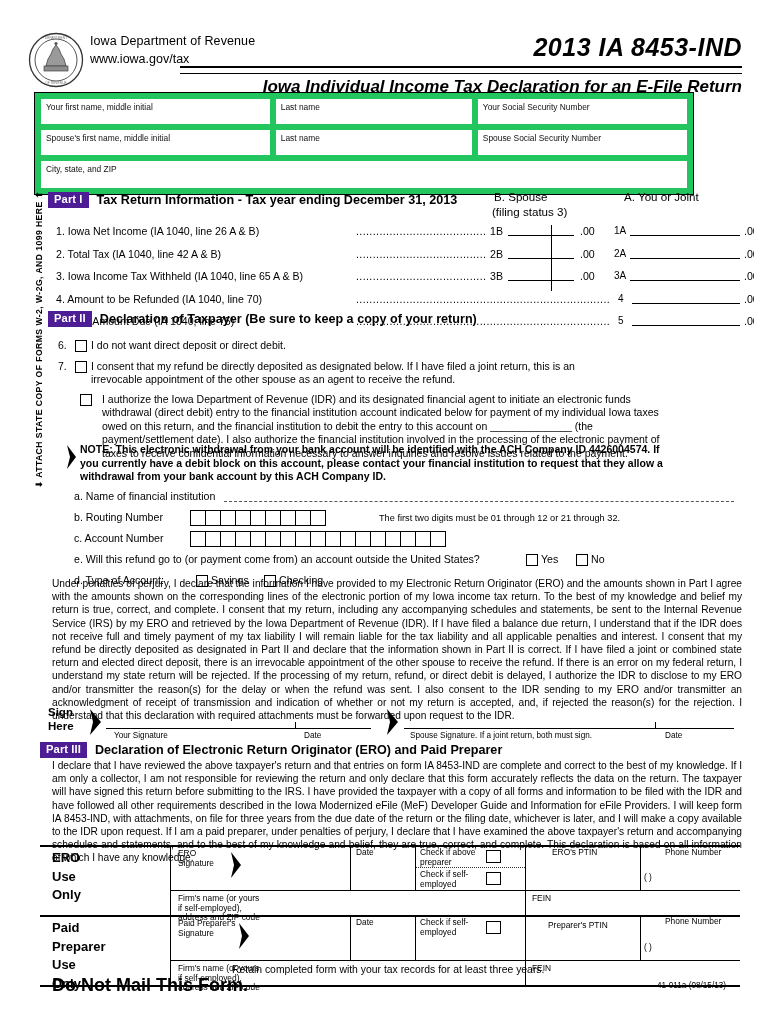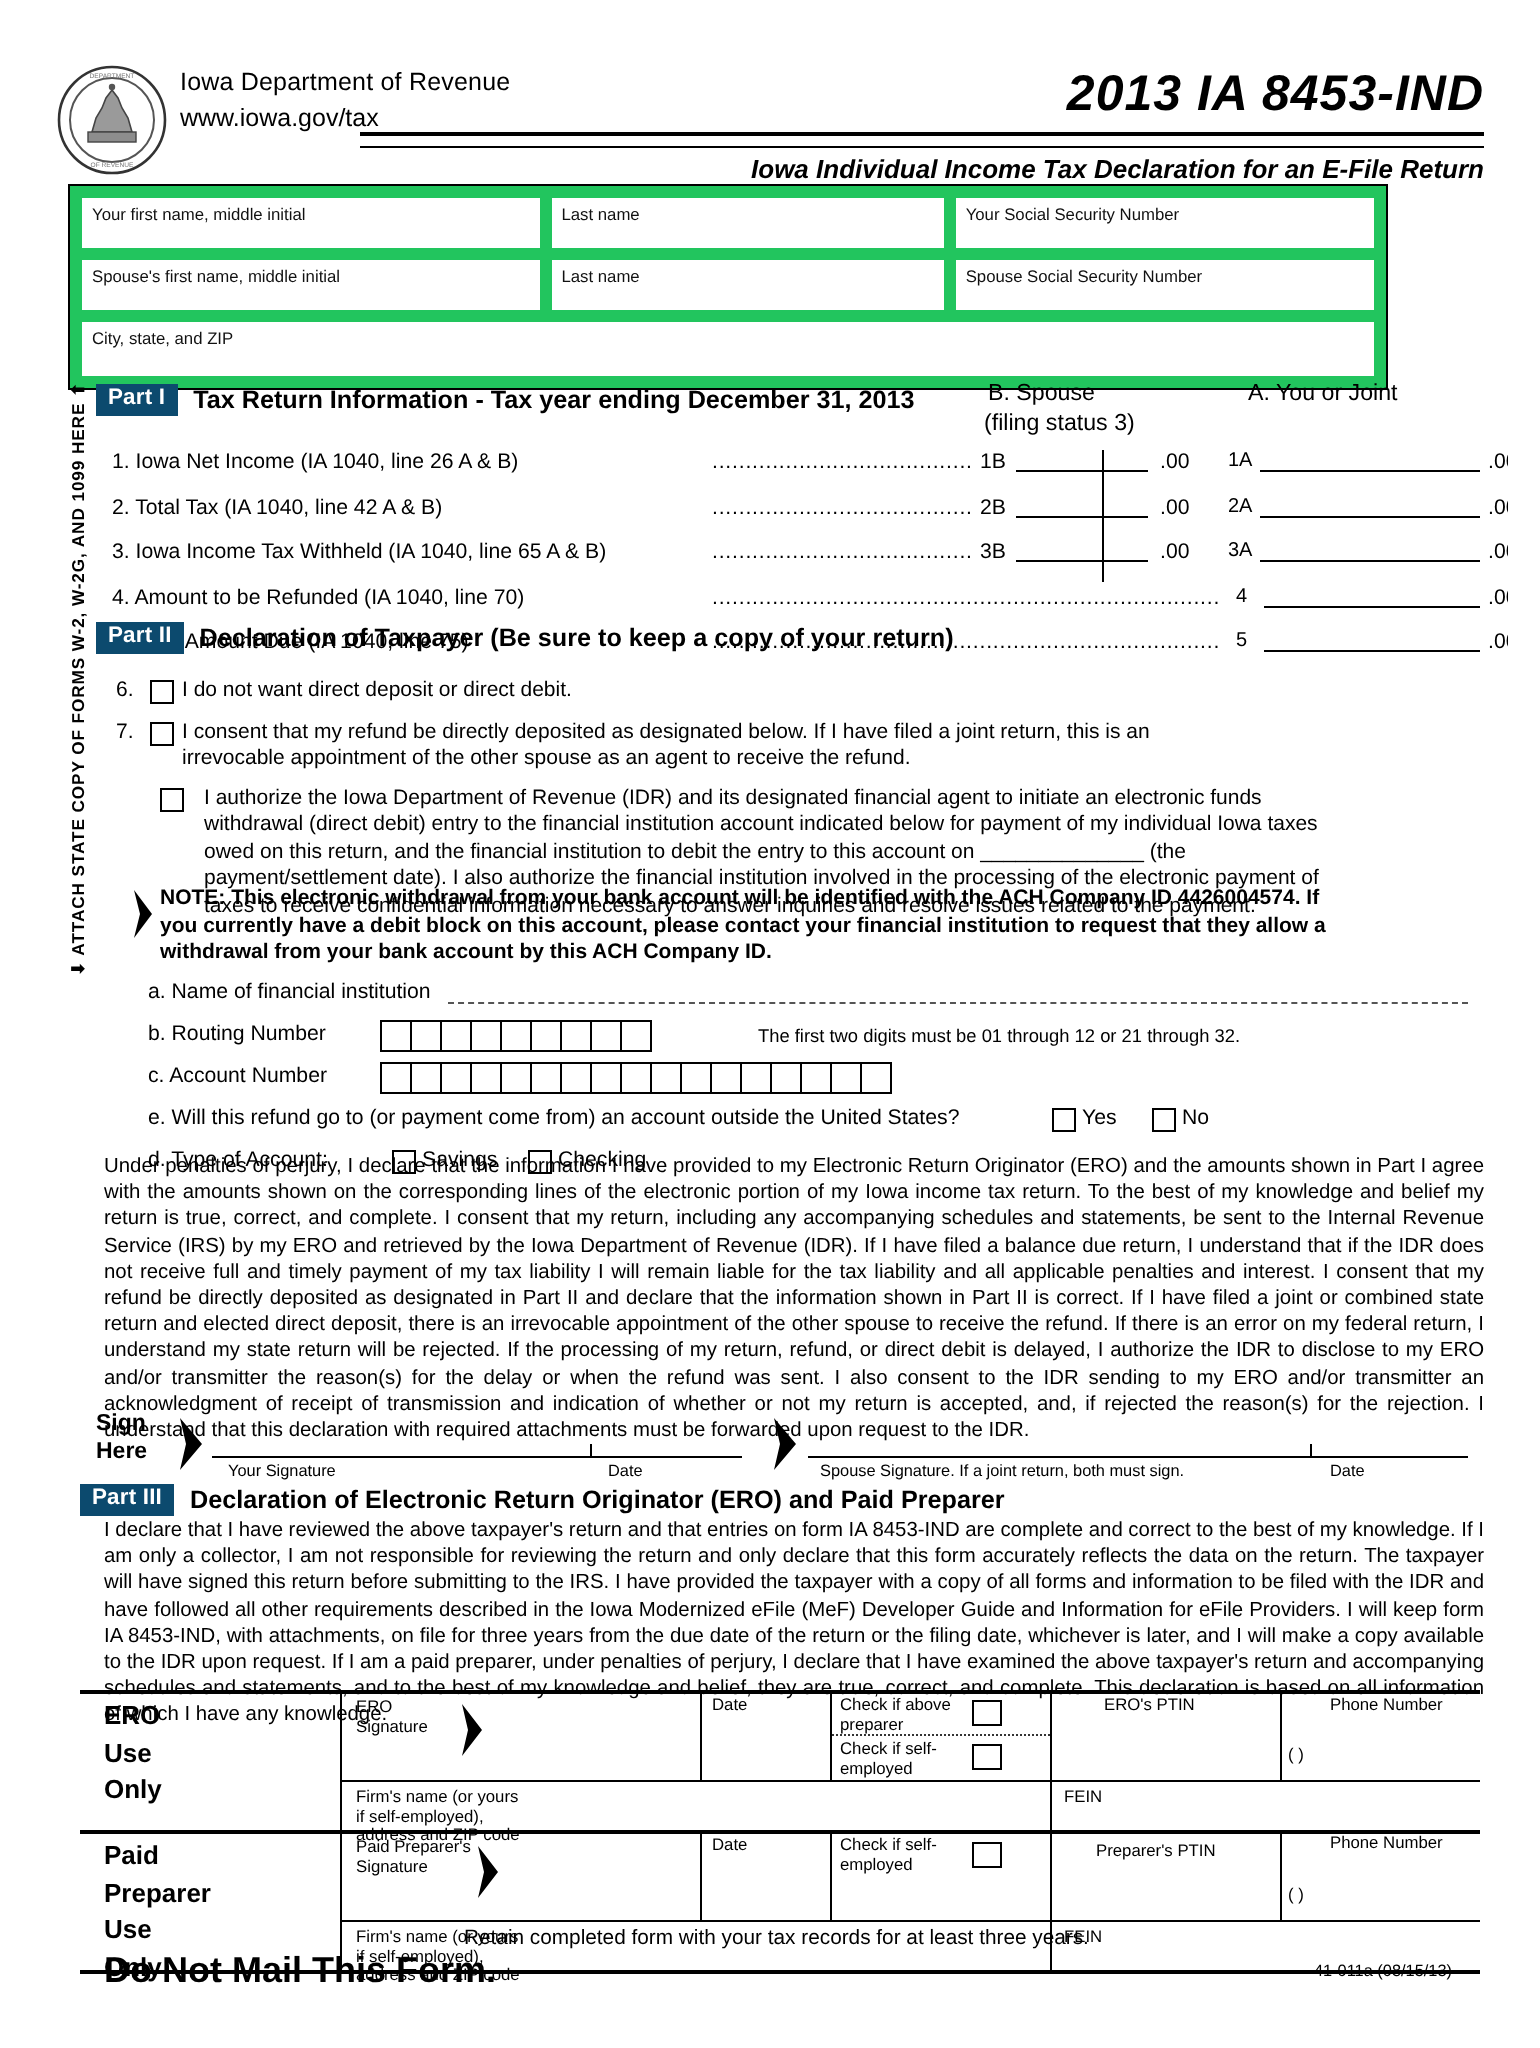--- a/index.html
+++ b/index.html
@@ -13,39 +13,39 @@
 
   
   .header{position:absolute;left:28px;top:30px;width:714px;height:62px;}
   .seal{position:absolute;left:0;top:2px;width:56px;height:56px;}
   .agency{position:absolute;left:62px;top:4px;font-size:12.5px;letter-spacing:.1px;}
   .website{position:absolute;left:62px;top:22px;font-size:12.5px;}
   .formno{position:absolute;right:0;top:3px;font-size:25px;font-weight:bold;font-style:italic;
           letter-spacing:.5px;text-align:right;white-space:nowrap;}
   .rule1{position:absolute;left:152px;right:0;top:36px;border-top:2.6px solid #000;}
   .rule2{position:absolute;left:152px;right:0;top:43px;border-top:1.1px solid #000;}
-  .subtitle{position:absolute;right:0;top:47px;font-size:13px;font-weight:bold;font-style:italic;
+  .subtitle{position:absolute;right:0;top:47px;font-size:17px;font-weight:bold;font-style:italic;
             white-space:nowrap;}
 
   
   .nameblock{position:absolute;left:34px;top:92px;width:658px;
              border:1.3px solid #000;border-collapse:collapse;}
   .nameblock table{border-collapse:collapse;width:100%;}
   .nameblock td{border:6px solid #22c55e;height:22px;vertical-align:top;
                 padding:3px 0 0 5px;font-size:8.4px;color:#111;}
 
   
   .vertattach{position:absolute;left:-92px;top:352px;width:262px;
               transform:rotate(-90deg);transform-origin:center center;
               font-size:8.6px;font-weight:bold;letter-spacing:.45px;
               text-align:center;white-space:nowrap;}
 
   
   .partbar{position:absolute;display:flex;align-items:center;}
-  .partbar .tag{background:#0c4a6e;color:#fff;font-size:11.2px;font-weight:bold;
+  .partbar .tag{background:#4c1d95;color:#fff;font-size:11.2px;font-weight:bold;
                 padding:2px 6px 3px 6px;line-height:11px;letter-spacing:.1px;}
   .partbar .ttl{font-size:12.6px;font-weight:bold;margin-left:8px;}
 
   
   .colheads{position:absolute;top:190px;left:488px;width:254px;font-size:11.6px;}
   .colheads .b{position:absolute;left:6px;top:0;}
   .colheads .b2{position:absolute;left:4px;top:15px;}
   .colheads .a{position:absolute;left:136px;top:0;}
 
   .lines{position:absolute;left:56px;top:222px;width:686px;}

